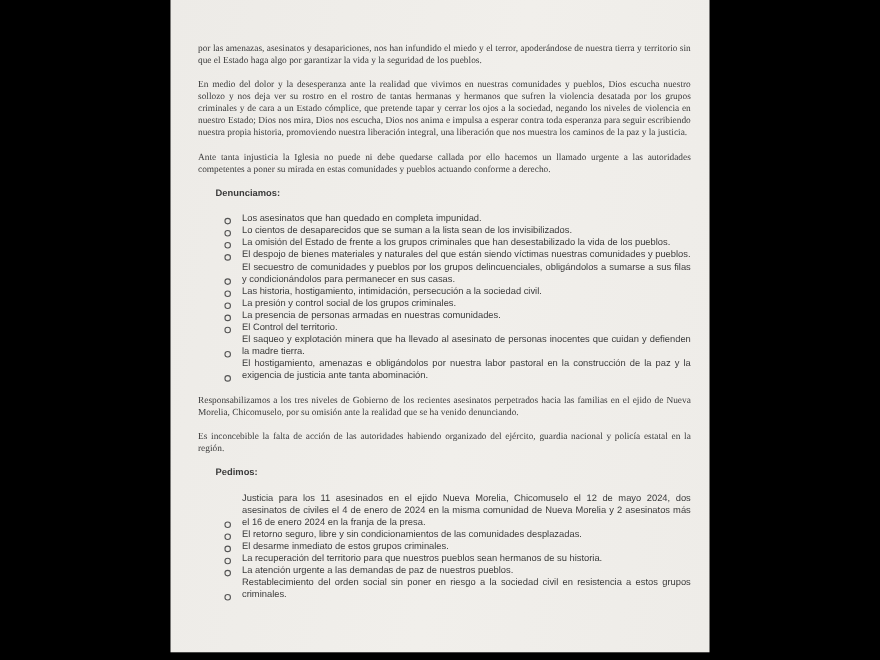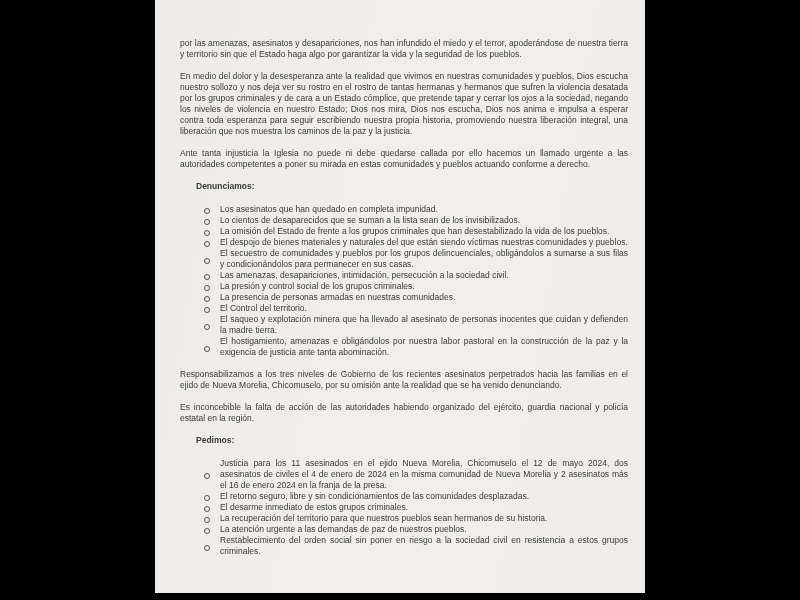--- a/index.html
+++ b/index.html
@@ -24,34 +24,35 @@
     padding: 38px 17px 0 25px;
     background: linear-gradient(100deg, #edebe7 0%, #f1efeb 55%, #eeece8 100%);
     color: #3a3a3a;
     font-size: 8.5px;
     line-height: 11px;
     overflow: hidden;
   }
   .paper p {
     margin: 0 0 11px 0;
     text-align: justify;
+    font-family: Liberation Serif, serif;
   }
   .sec-heading {
     font-weight: bold;
     margin: 2px 0 12px 0;
     padding-left: 16px;
   }
   ul.doc-list {
     list-style: none;
     margin: 0 0 11px 0;
     padding: 0 0 0 24px;
   }
   ul.doc-list li {
     display: flex;
-    align-items: center;
+    align-items: flex-end;
   }
   .bullet {
     flex: 0 0 auto;
     width: 4px;
     height: 4px;
     border: 1px solid #555555;
     border-radius: 50%;
     margin: 3.5px 10px 0 0;
     background: transparent;
   }
@@ -89,21 +90,21 @@
     <li>
       <span class="bullet"></span>
       <div class="li-text">El despojo de bienes materiales y naturales del que están siendo víctimas nuestras comunidades y pueblos.</div>
     </li>
     <li>
       <span class="bullet"></span>
       <div class="li-text">El secuestro de comunidades y pueblos por los grupos delincuenciales, obligándolos a sumarse a sus filas y condicionándolos para permanecer en sus casas.</div>
     </li>
     <li>
       <span class="bullet"></span>
-      <div class="li-text">Las amenazas, desapariciones, intimidación, persecución a la sociedad civil.</div>
+      <div class="li-text">Las historia, hostigamiento, intimidación, persecución a la sociedad civil.</div>
     </li>
     <li>
       <span class="bullet"></span>
       <div class="li-text">La presión y control social de los grupos criminales.</div>
     </li>
     <li>
       <span class="bullet"></span>
       <div class="li-text">La presencia de personas armadas en nuestras comunidades.</div>
     </li>
     <li>

